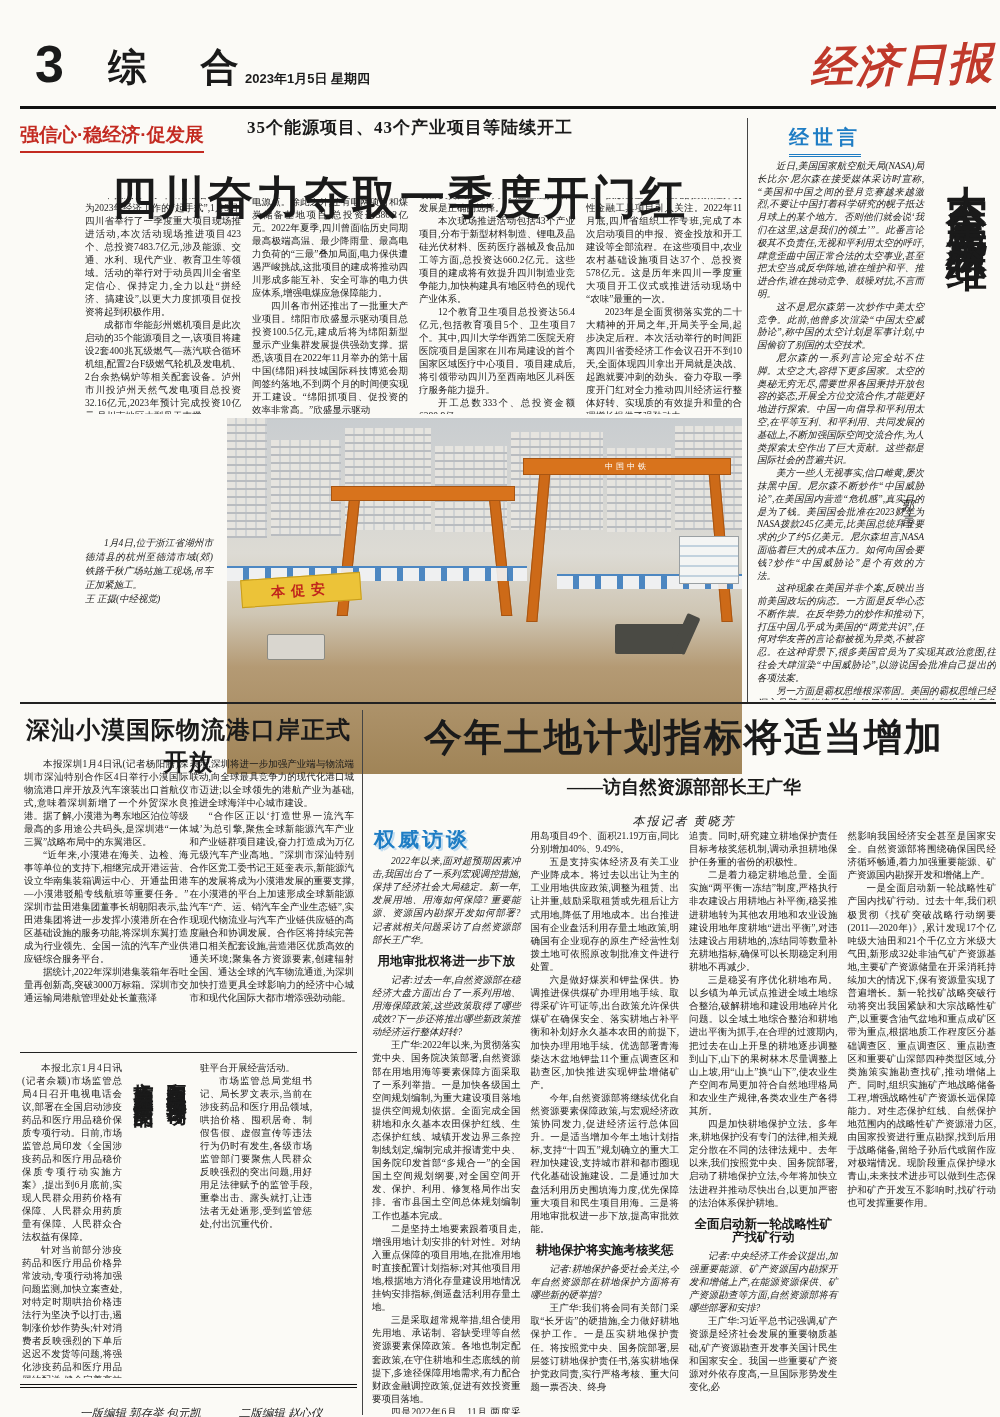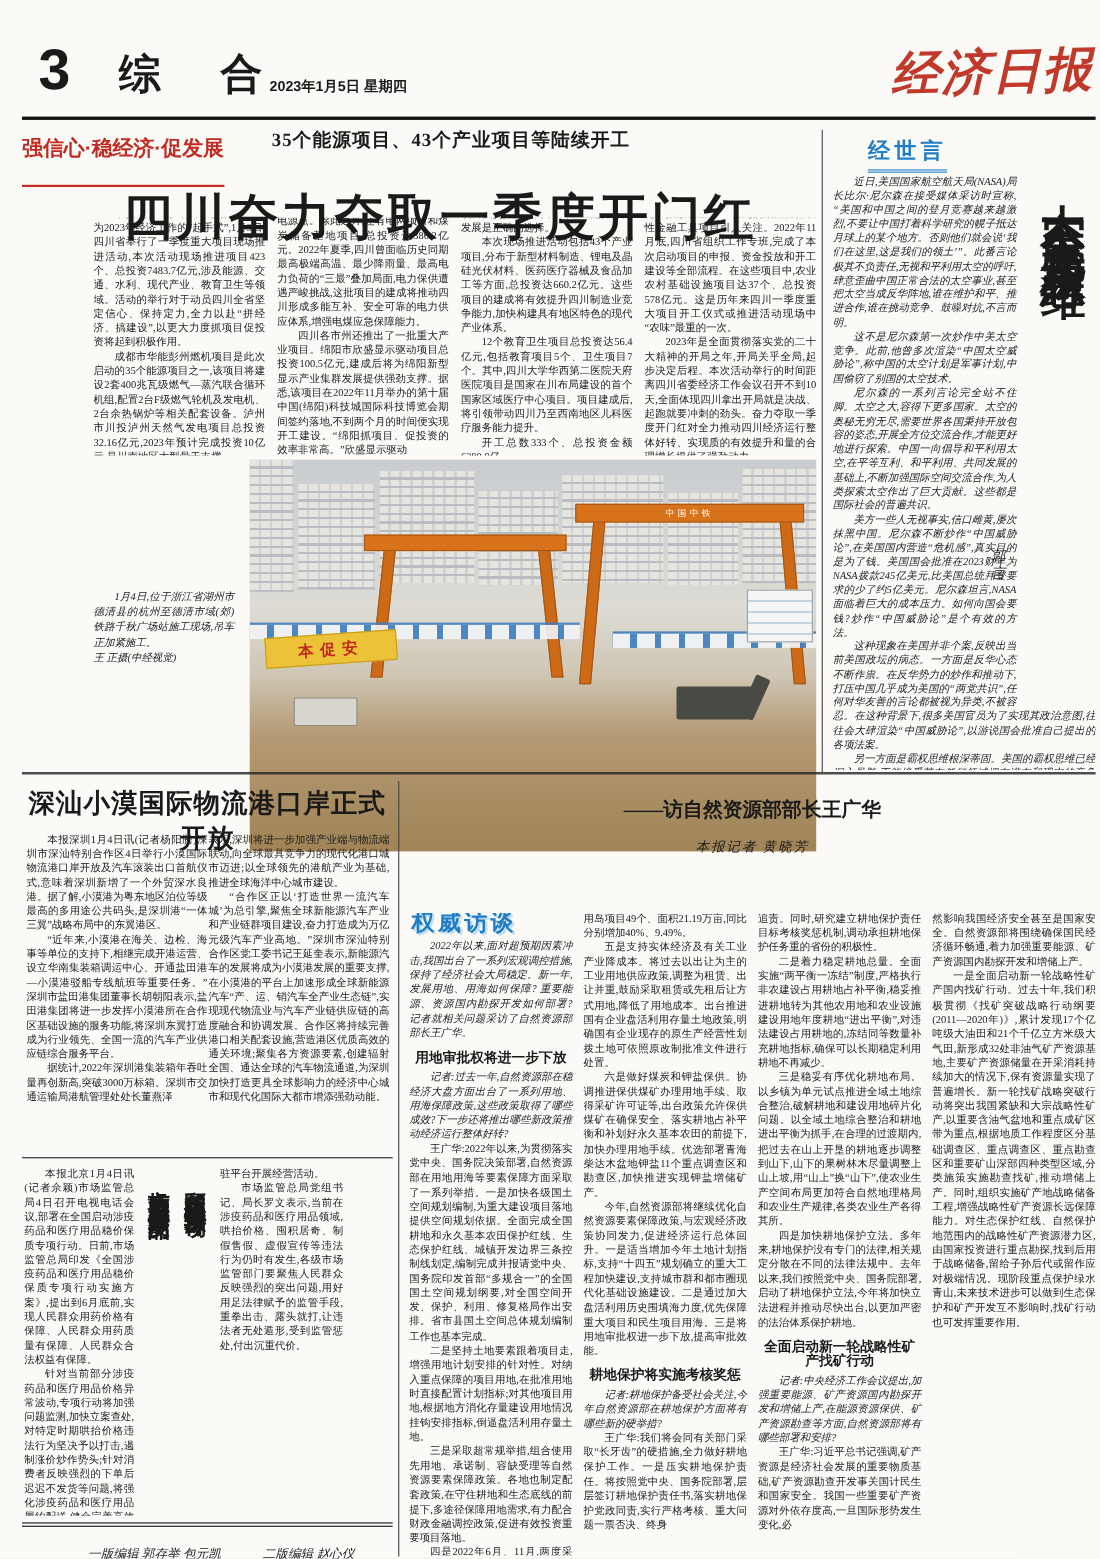--- a/index.html
+++ b/index.html
@@ -10,21 +10,21 @@
   .hdr{position:absolute;left:20px;top:38px;width:976px;height:66px;}
   .pageno{position:absolute;left:15px;top:-4px;font-size:52px;font-weight:900;font-family:"Liberation Sans","DejaVu Sans",sans-serif;}
   .secname{position:absolute;left:88px;top:4px;font-size:38px;font-weight:900;letter-spacing:22px;font-family:"Liberation Sans","DejaVu Sans",sans-serif;text-align:center;}
   .hdate{position:absolute;left:225px;top:32px;font-size:13px;font-weight:700;font-family:"Liberation Sans","DejaVu Sans",sans-serif;}
   .brand{position:absolute;right:2px;top:-2px;font-size:44px;font-weight:900;color:#c0392b;
          font-style:italic;letter-spacing:2px;transform:rotate(-1.5deg);}
   .hrule{position:absolute;left:20px;top:106px;width:976px;height:3px;background:#111;}
   
   .topleft{position:absolute;left:20px;top:116px;width:722px;height:586px;}
   .banner{position:absolute;left:0;top:6px;font-size:19px;font-weight:900;color:#c32a21;
-          font-family:"Liberation Sans","DejaVu Sans",sans-serif;border-bottom:2px solid #c32a21;padding-bottom:20px;}
+          font-family:"Liberation Sans","DejaVu Sans",sans-serif;border-bottom:2px solid #c32a21;padding-bottom:3px;}
   .kicker{position:absolute;left:60px;top:0;width:660px;text-align:center;font-size:17px;font-weight:900;letter-spacing:1px;}
   .leadhead{position:absolute;left:40px;top:22px;width:680px;text-align:center;font-size:45px;font-weight:900;
             letter-spacing:3px;font-family:"Liberation Sans","DejaVu Sans",sans-serif;}
   .leadbody{position:absolute;left:65px;top:82px;width:657px;height:216px;display:flex;gap:11px;overflow:hidden;align-items:center;}
   .leadbody .col{flex:1;font-size:9.5px;line-height:13px;text-align:justify;}
   .leadbody p,.pcol p,.mcol p,.ivtext p,.cbody p{margin:0;text-indent:2em;}
   .cont p:first-child{text-indent:0;}
   
   .photorow{position:absolute;left:65px;top:302px;width:657px;height:284px;}
   .caption{position:absolute;left:0;top:118px;width:128px;font-size:9.5px;line-height:14px;text-align:justify;}
@@ -223,20 +223,21 @@
           <p>一版编辑  郭存举  包元凯</p>
         </div>
       <div class="edg2">
           <p>二版编辑  赵心仪</p>
         </div>
     </div>
   </section>
 
   <div class="vr-bot"></div>
   <section class="iv">
+    <h2 class="ivhead">今年土地计划指标将适当增加</h2>
     <div class="ivdek">——访自然资源部部长王广华</div>
     <div class="ivby">本报记者  黄晓芳</div>
     <div class="ivcols">
       <div class="ivtext">
         <div class="ivlabel">权威访谈</div>
         <p class="kai">2022年以来,面对超预期因素冲击,我国出台了一系列宏观调控措施,保持了经济社会大局稳定。新一年,发展用地、用海如何保障? 重要能源、资源国内勘探开发如何部署? 记者就相关问题采访了自然资源部部长王广华。</p>
         <div class="subhead">用地审批权将进一步下放</div>
         <p class="q">记者:过去一年,自然资源部在稳经济大盘方面出台了一系列用地、用海保障政策,这些政策取得了哪些成效?下一步还将推出哪些新政策推动经济运行整体好转?</p>
         <div>
             <p>王广华:2022年以来,为贯彻落实党中央、国务院决策部署,自然资源部在用地用海等要素保障方面采取了一系列举措。一是加快各级国土空间规划编制,为重大建设项目落地提供空间规划依据。全面完成全国耕地和永久基本农田保护红线、生态保护红线、城镇开发边界三条控制线划定,编制完成并报请党中央、国务院印发首部“多规合一”的全国国土空间规划纲要,对全国空间开发、保护、利用、修复格局作出安排。省市县国土空间总体规划编制工作也基本完成。</p>

